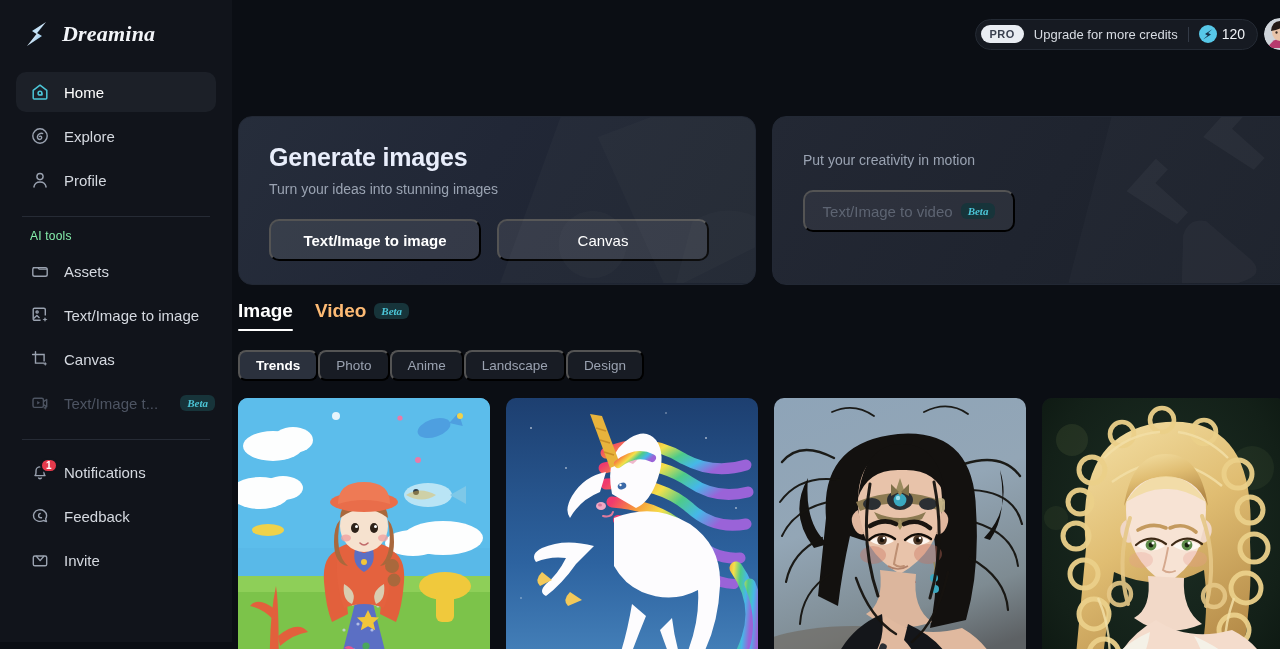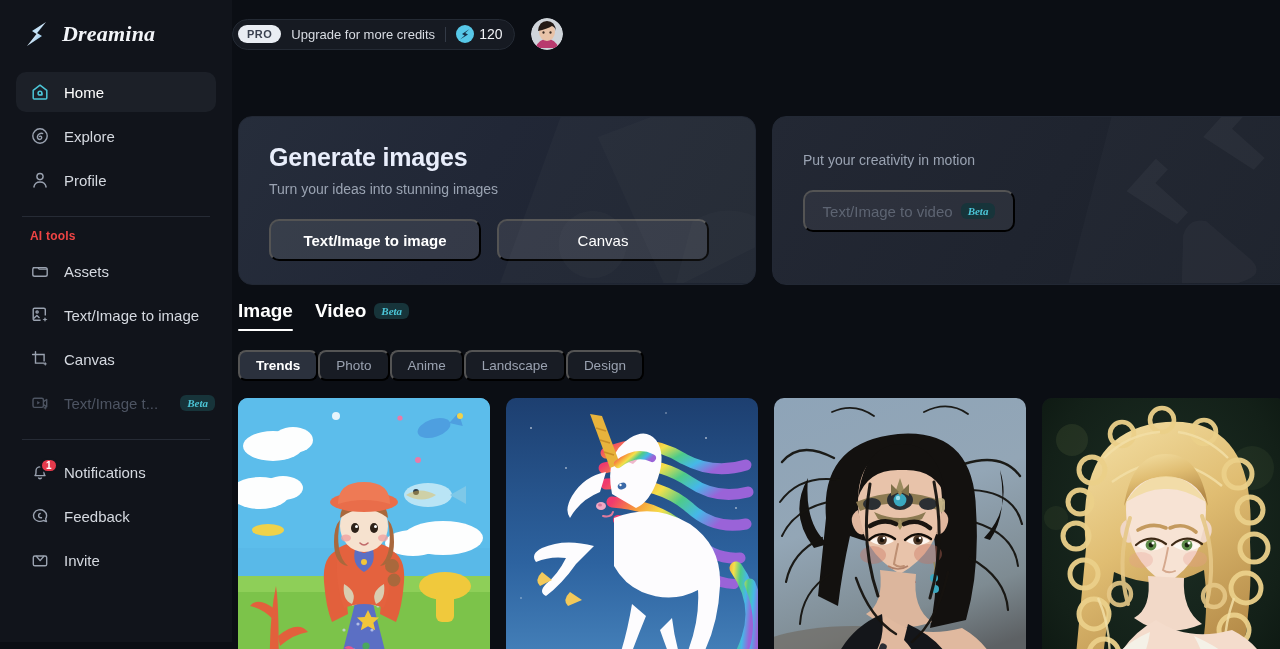--- a/index.html
+++ b/index.html
@@ -36,21 +36,21 @@
     cursor: pointer; position: relative;
   }
   .nav-item .ico { width: 20px; height: 20px; flex: 0 0 20px; display:block; position: relative; }
   .nav-item .lbl { font-size: 15px; color: #d5d9e0; white-space: nowrap; }
   .nav-item.active { background: #1c2028; }
   .nav-item.active .lbl { color: #ffffff; }
   .nav-item.disabled .lbl { color: #4d5462; }
   .nav-group-top { padding-top: 4px; }
   .divider { height: 1px; background: #262b35; margin: 12px 6px; }
   .section-label {
-    font-size: 12px; color: #ef4444; padding: 0 14px 8px 14px; letter-spacing: .2px; font-weight: bold;
+    font-size: 12px; color: #86efac; padding: 0 14px 8px 14px; letter-spacing: .2px;
   }
   .beta-badge {
     font-size: 11px; font-style: italic; font-weight: bold;
     color: #4cc6d8; background: #17343a;
     padding: 2px 7px; border-radius: 6px; margin-left: 8px;
     font-family: "Liberation Serif", serif;
   }
   .nav-badge {
     position: absolute; left: 24px; top: 6px;
     min-width: 15px; height: 15px; border-radius: 8px;
@@ -59,22 +59,22 @@
     display: flex; align-items: center; justify-content: center;
     padding: 0 4px; border: 2px solid #11141b;
   }
 
   
   .main {
     flex: 1; height: 649px; position: relative;
     background: #0b0e14; overflow: hidden;
   }
   .topbar {
-    height: 68px; display: flex; align-items: center; justify-content: flex-start;
-    padding-right: 0px; gap: 16px;
+    height: 68px; display: flex; align-items: center; justify-content: flex-end;
+    padding-right: 0px; gap: 6px;
   }
   .credits-pill {
     display: flex; align-items: center; gap: 10px;
     background: #161a22; border: 1px solid #242a34;
     border-radius: 18px; height: 31px; padding: 0 12px 0 5px;
     cursor: pointer;
   }
   .pro-tag {
     background: #e9edf3; color: #3a4150;
     font-size: 11px; font-weight: bold; letter-spacing: .5px;
@@ -113,21 +113,21 @@
     cursor: pointer;
   }
   .hero-btn.w1 { width: 212px; }
   .hero-btn.w2 { width: 212px; font-weight: normal; }
   .hero-btn.video { width: 212px; background: rgba(255,255,255,0.055); color: #5d6472; font-weight: normal; }
   .hero-deco { position: absolute; inset: 0; pointer-events: none; }
 
   
   .tabs { display: flex; align-items: flex-end; gap: 22px; padding: 15px 0 0 6px; }
   .tab { position: relative; cursor: pointer; padding-bottom: 9px; display: flex; align-items: center; }
-  .tab .t-lbl { font-size: 19px; font-weight: bold; color: #ffffff; }
+  .tab .t-lbl { font-size: 19px; font-weight: bold; color: #fdba74; }
   .tab.active .t-lbl { color: #ffffff; }
   .tab.active::after {
     content: ""; position: absolute; left: 0; right: 0; bottom: 0;
     height: 2px; background: #ffffff; border-radius: 2px;
   }
 
   
   .chips { display: flex; gap: 0; padding: 19px 0 0 6px; }
   .chip {
     height: 31px; padding: 0 16px; border-radius: 8px;

